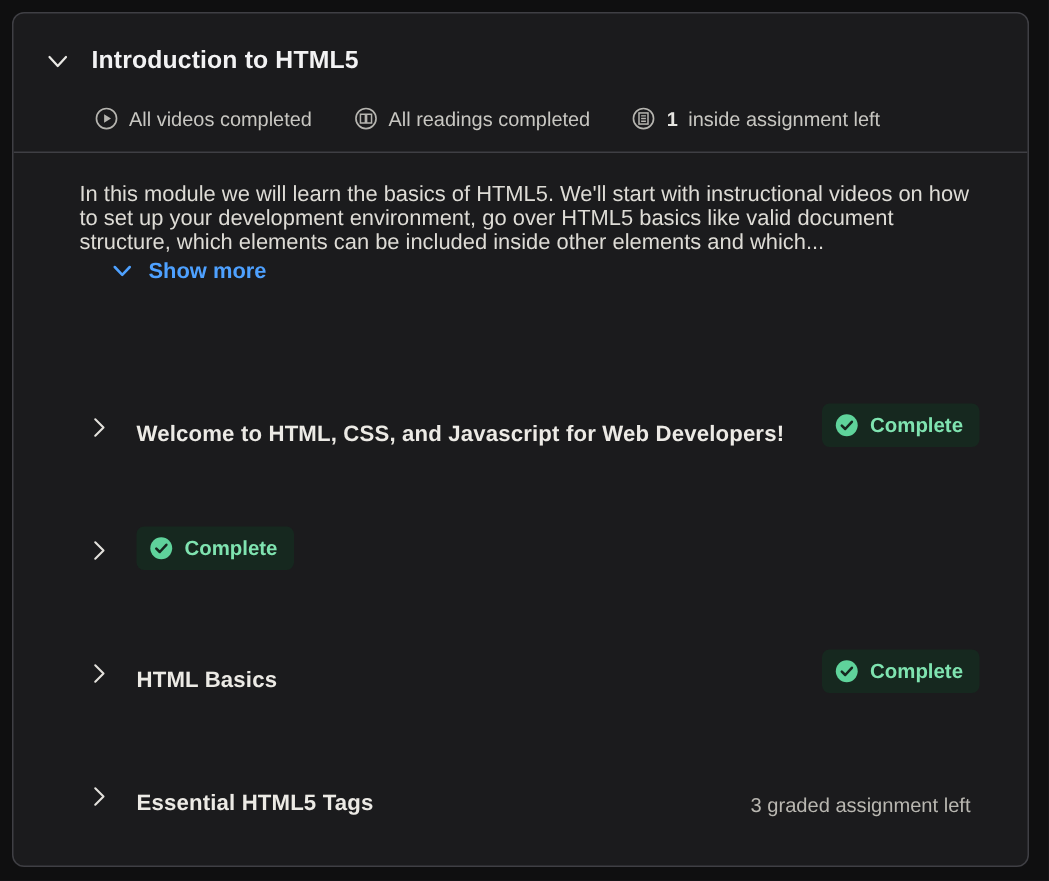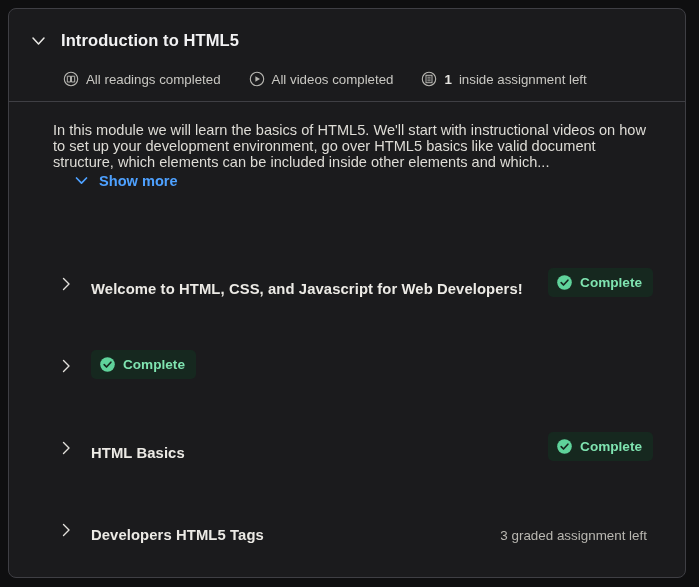--- a/index.html
+++ b/index.html
@@ -169,32 +169,32 @@
         </svg>
       </button>
       <div class="module-title">Introduction to HTML5</div>
     </div>
 
     <div class="header-meta">
 
       <div class="meta-item">
         <svg class="meta-icon" width="16" height="16" viewBox="0 0 16 16">
           <circle cx="8" cy="8" r="6.7" fill="none" stroke="#b6b5b0" stroke-width="1.1"></circle>
-          <path d="M4.3 5.2 H7.6 V11 H4.3 Z M8.4 5.2 H11.7 V11 H8.4 Z" fill="none" stroke="#b6b5b0" stroke-width="1"></path>
-          <path d="M8 5 V11" stroke="#b6b5b0" stroke-width="1"></path>
-        </svg>
-        <span>All readings completed</span>
+          <path d="M6.4 5.2 L11 8 L6.4 10.8 Z" fill="#b6b5b0"></path>
+        </svg>
+        <span>All videos completed</span>
       </div>
 
       <div class="meta-item">
         <svg class="meta-icon" width="16" height="16" viewBox="0 0 16 16">
           <circle cx="8" cy="8" r="6.7" fill="none" stroke="#b6b5b0" stroke-width="1.1"></circle>
-          <path d="M6.4 5.2 L11 8 L6.4 10.8 Z" fill="#b6b5b0"></path>
-        </svg>
-        <span>All videos completed</span>
+          <path d="M4.3 5.2 H7.6 V11 H4.3 Z M8.4 5.2 H11.7 V11 H8.4 Z" fill="none" stroke="#b6b5b0" stroke-width="1"></path>
+          <path d="M8 5 V11" stroke="#b6b5b0" stroke-width="1"></path>
+        </svg>
+        <span>All readings completed</span>
       </div>
 
       <div class="meta-item">
         <svg class="meta-icon" width="16" height="16" viewBox="0 0 16 16">
           <circle cx="8" cy="8" r="6.7" fill="none" stroke="#b6b5b0" stroke-width="1.1"></circle>
           <rect x="5" y="4.3" width="6" height="7.4" fill="none" stroke="#b6b5b0" stroke-width="1"></rect>
           <path d="M6.4 6.2 H9.6 M6.4 8 H9.6 M6.4 9.8 H9.6" stroke="#b6b5b0" stroke-width="0.9"></path>
         </svg>
         <span class="meta-strong">1</span>
         <span>inside assignment left</span>
@@ -262,20 +262,20 @@
           <span class="badge-label">Complete</span>
         </span>
       </div>
 
       <div class="lesson-row">
         <span class="lesson-chevron">
           <svg width="18" height="18" viewBox="0 0 18 18">
             <path d="M6.5 3.5 L12 9 L6.5 14.5" fill="none" stroke="#e3e1dc" stroke-width="1.4" stroke-linecap="round" stroke-linejoin="round"></path>
           </svg>
         </span>
-        <span class="lesson-title">Developers HTML5 Tags</span>
+        <span class="lesson-title">Essential HTML5 Tags</span>
         <span class="status-note">3 graded assignment left</span>
       </div>
 
     </div>
   </div>
 
 </div>
 
 </body></html>

